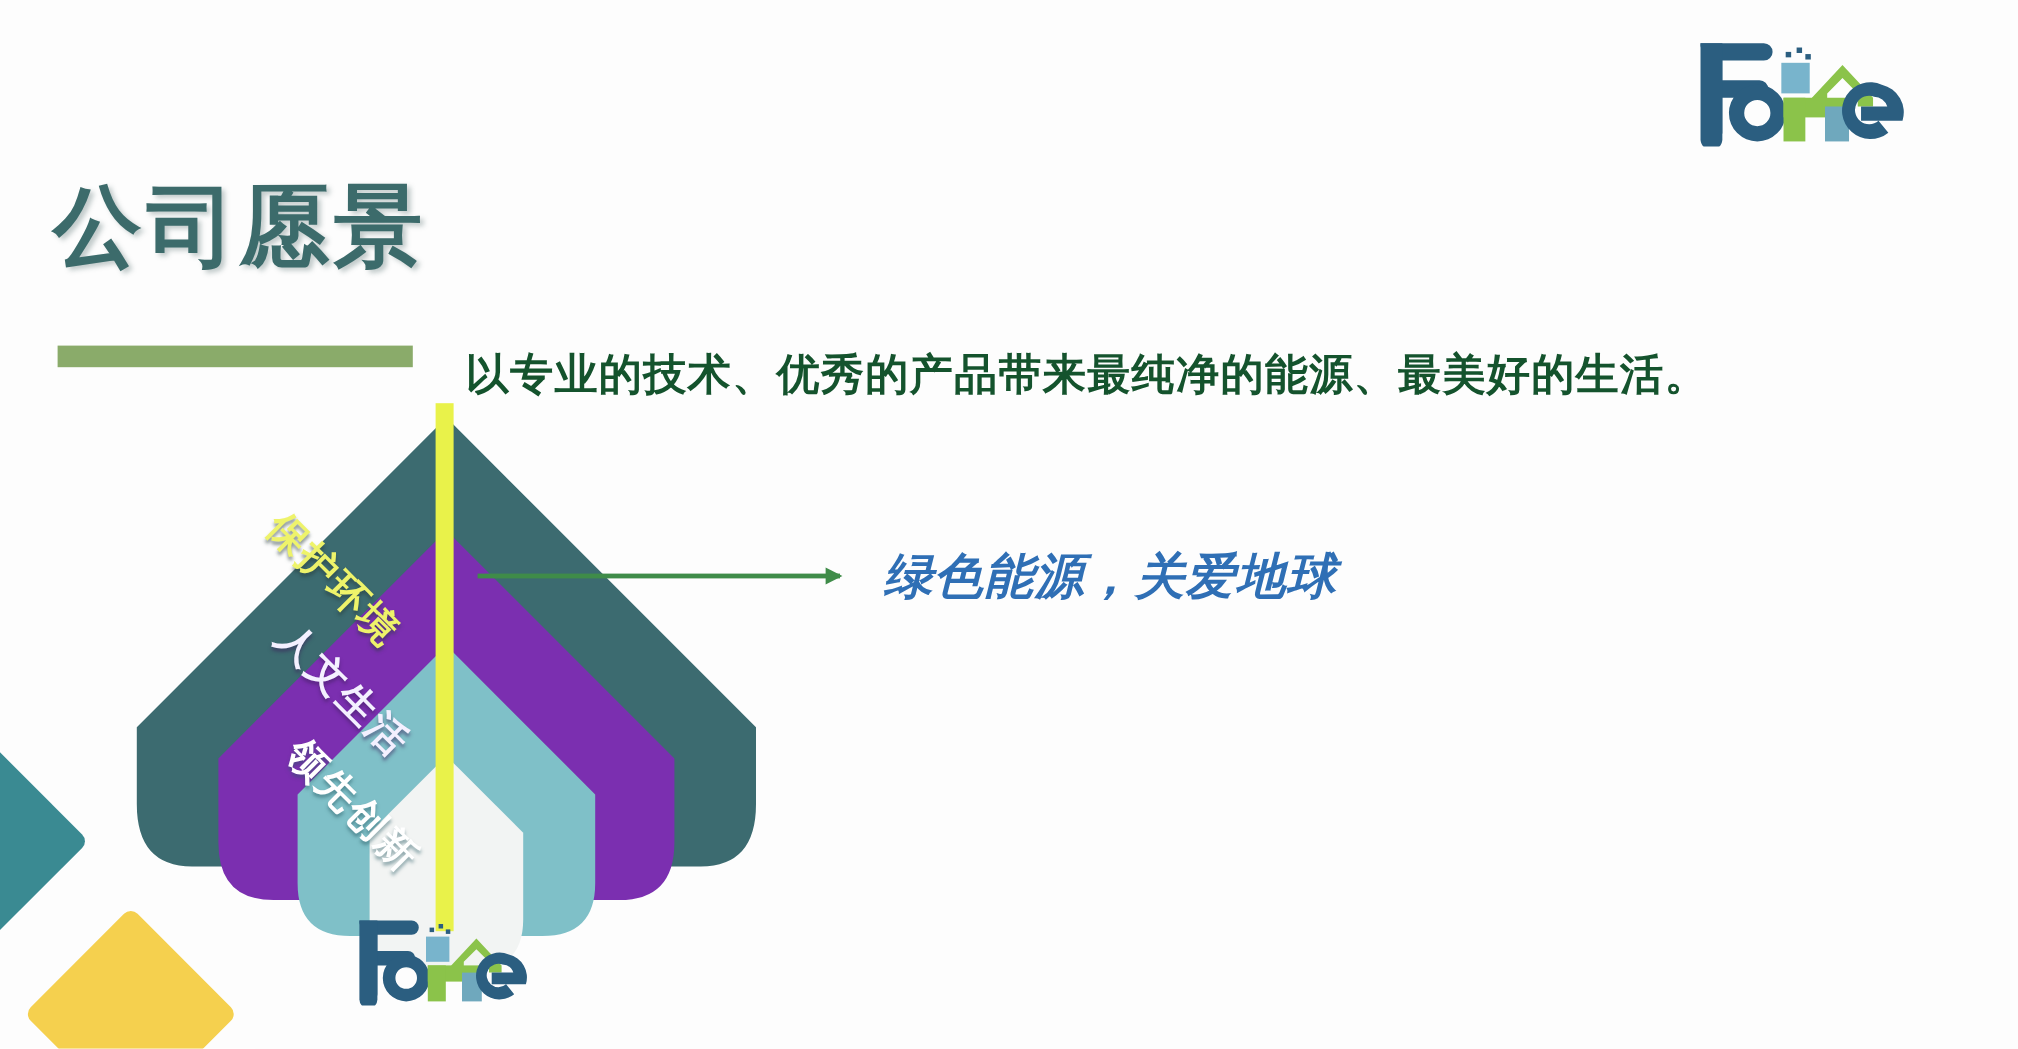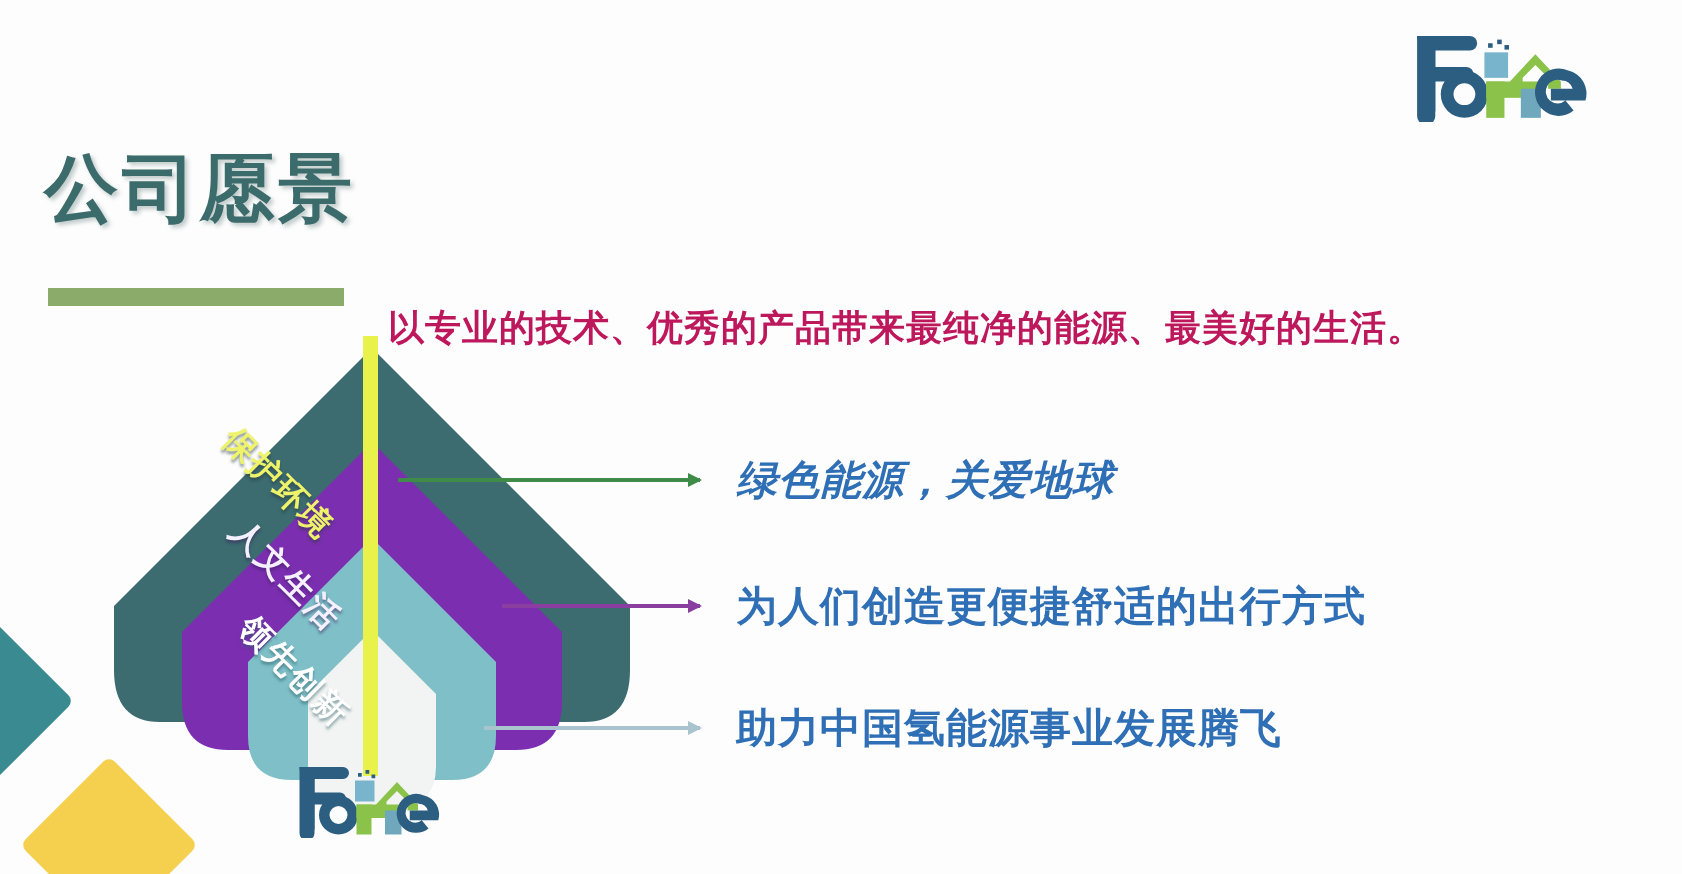--- a/index.html
+++ b/index.html
@@ -77,24 +77,24 @@
     top: 288px;
     width: 296px;
     height: 18px;
     background: #8aab6a;
   }
 
   
   #vision-statement {
     position: absolute;
     left: 388px;
-    top: 304px;
+    top: 288px;
     font-size: 36px;
     font-weight: bold;
-    color: #be185d;
+    color: #14532d;
     letter-spacing: 1px;
     white-space: nowrap;
   }
 
   
   #emblem {
     position: absolute;
     left: 92px;
     top: 330px;
     width: 560px;
@@ -237,27 +237,15 @@
     <path d="M176 44 a26 26 0 1 0 6 44 l-9 -11 a13 13 0 1 1 -4 -22 a13 13 0 0 1 12 9 h-24 v13 h38 a26 26 0 0 0 -19 -33 z" fill="#2b5e80"></path>
   </svg>
 
   <div class="bullet-row" id="bullet-row-0">
     <span class="connector" style="color:#3f8c49">
       <span class="connector-line"></span>
     </span>
     <span class="bullet-text">绿色能源，关爱地球</span>
   </div>
 
-  <div class="bullet-row" id="bullet-row-1">
-    <span class="connector" style="color:#8a3fa0">
-      <span class="connector-line"></span>
-    </span>
-    <span class="bullet-text">为人们创造更便捷舒适的出行方式</span>
-  </div>
-
-  <div class="bullet-row" id="bullet-row-2">
-    <span class="connector" style="color:#a9c3cf">
-      <span class="connector-line"></span>
-    </span>
-    <span class="bullet-text">助力中国氢能源事业发展腾飞</span>
-  </div>
+
 
 </div>
 
 </body></html>

